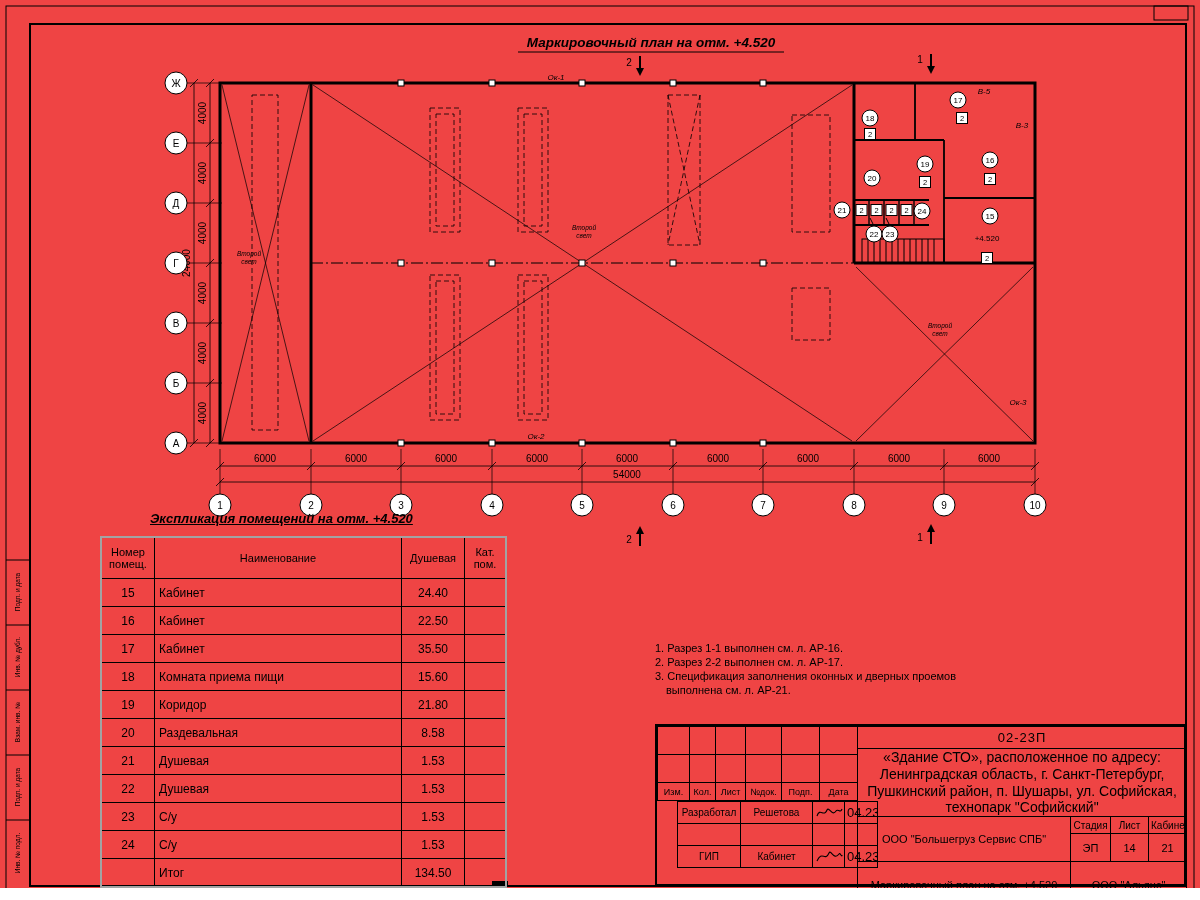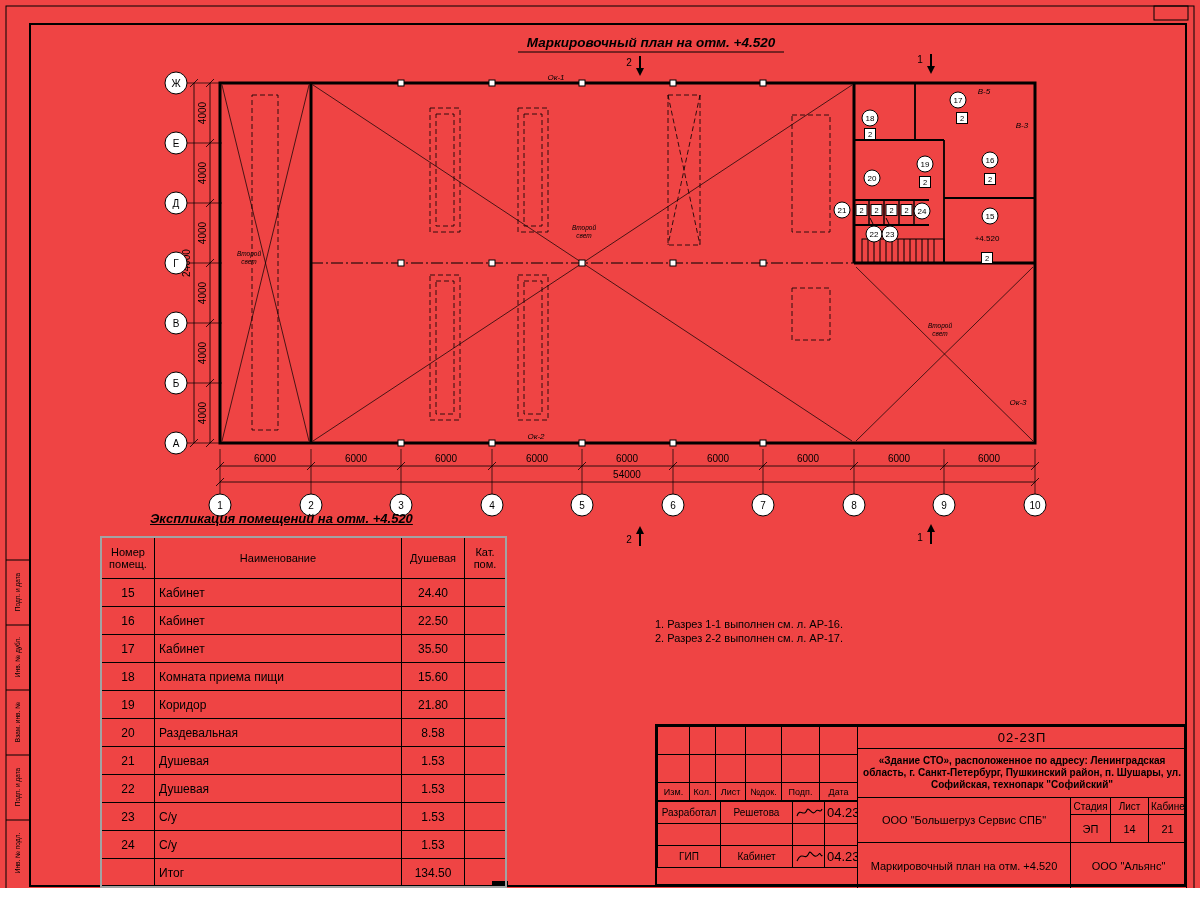--- a/index.html
+++ b/index.html
@@ -16,32 +16,32 @@
               border:2px solid #a3a3a3;font-size:12px;}
   .expl-table td,.expl-table th{border:1px solid #000;padding:0 4px;font-weight:normal;}
   .expl-table th{height:40px;font-size:11px;text-align:center;}
   .expl-table td{height:27px;}
   .c-num{width:44px;text-align:center;}
   .c-name{width:238px;text-align:left;padding-left:6px;}
   .c-area{width:54px;text-align:center;}
   .c-cat{width:32px;text-align:center;}
 
   
-  .notes{position:absolute;left:655px;top:617px;font-size:11px;line-height:14px;width:310px;}
+  .notes{position:absolute;left:655px;top:641px;font-size:11px;line-height:14px;width:310px;}
   .notes div{text-indent:-11px;padding-left:11px;}
 
   
   .tb{position:absolute;left:655px;top:724px;width:531px;height:162px;
       border:2px solid #000;box-sizing:border-box;display:flex;font-size:10.5px;}
   .tb table{border-collapse:collapse;table-layout:fixed;}
   .tb td{border:1px solid #000;padding:0 2px;overflow:hidden;white-space:nowrap;
          text-align:center;vertical-align:middle;}
   .tbl-wrap{width:200px;}
   .tbr-wrap{width:329px;}
-  .proj-cell{white-space:normal!important;font-size:10px;line-height:1.2;padding:1px 3px;font-weight:bold;}
+  .proj-cell{white-space:normal!important;font-size:14px;line-height:1.2;padding:1px 3px;}
   .docnum{font-size:13px;letter-spacing:1px;}
   .company{white-space:normal!important;font-size:11px;}
   .dtitle{white-space:normal!important;font-size:11px;}
   .contractor{font-size:11px;}
   .role{text-align:left;padding-left:3px;font-size:10px;}
   .rname{text-align:left;padding-left:3px;font-size:10px;}
   .rdate{font-size:13px;}
 </style>
 </head>
 <body>
@@ -429,20 +429,21 @@
           <td class="c-name">Итог</td>
           <td class="c-area">134.50</td>
           <td class="c-cat"></td>
         </tr>
 </tbody>
     </table>
 
 <div class="notes">
   <div>1. Разрез 1-1 выполнен см. л. АР-16.</div>
   <div>2. Разрез 2-2 выполнен см. л. АР-17.</div>
+  <div>3. Спецификация заполнения оконных и дверных проемов выполнена см. л. АР-21.</div>
 </div>
 
 <div class="tb">
   <div class="tbl-wrap">
     <table style="width:200px;">
       <colgroup>
             <col style="width:32px">
             <col style="width:26px">
             <col style="width:30px">
             <col style="width:36px">
@@ -469,21 +470,21 @@
       <tr style="height:18px;font-size:9px;">
         <td>Изм.</td>
         <td>Кол.</td>
         <td>Лист</td>
         <td>№док.</td>
         <td>Подп.</td>
         <td>Дата</td>
       </tr>
     </tbody>
         </table>
-    <table style="width:200px;">
+    <table style="width:200px;margin-left:20px;">
       <colgroup>
             <col style="width:63px">
             <col style="width:72px">
             <col style="width:32px">
             <col style="width:33px">
           </colgroup>
       <tbody>
             <tr style="height:22px;">
         <td class="role">Разработал</td>
         <td class="rname">Решетова</td>

